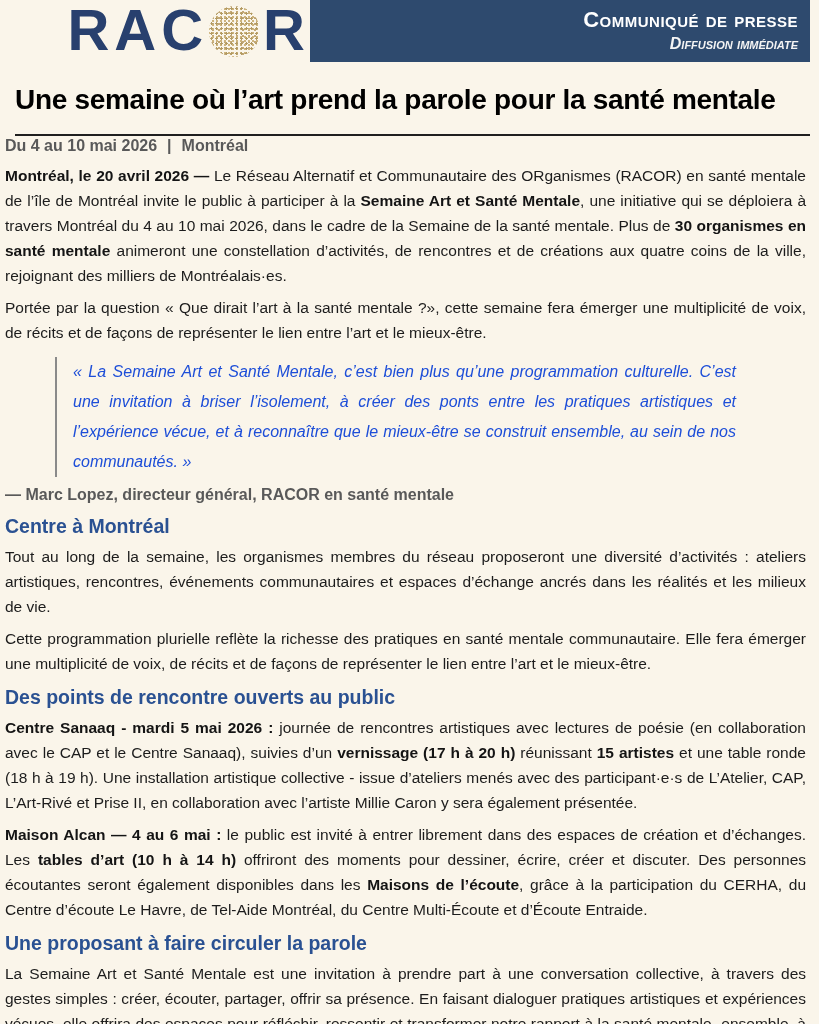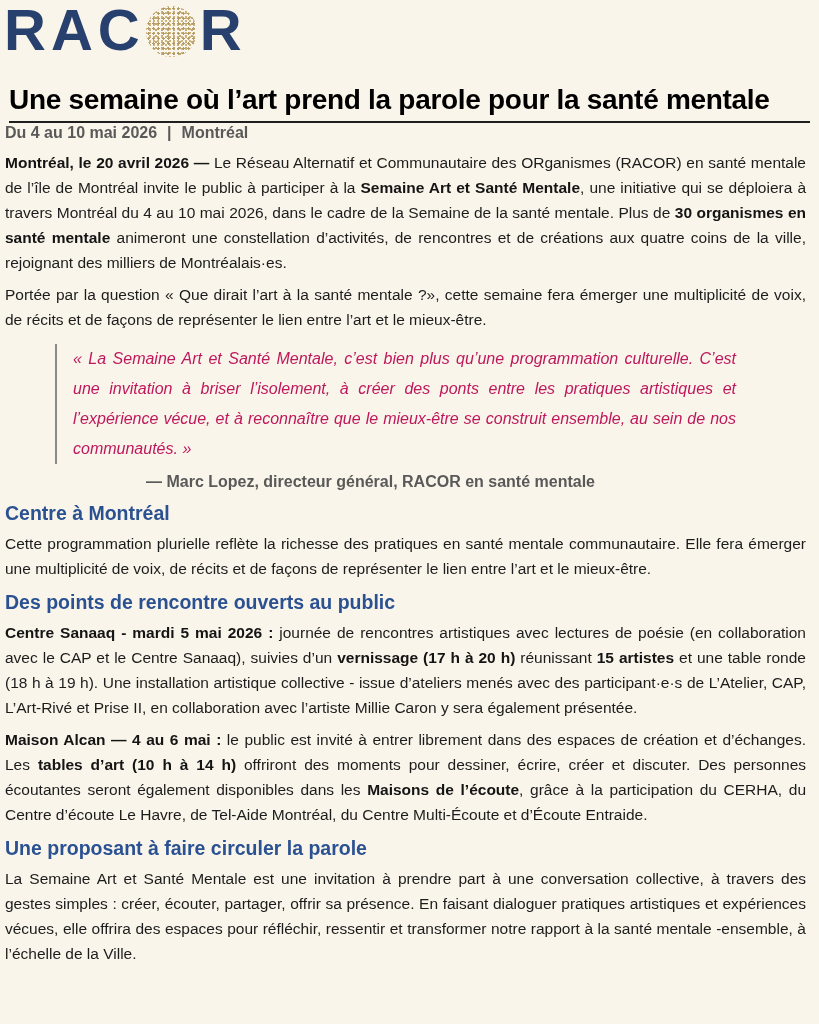--- a/index.html
+++ b/index.html
@@ -3,21 +3,21 @@
 <meta charset="utf-8">
 <style>
   html, body { margin: 0; padding: 0; }
   body {
     width: 819px; height: 1024px; overflow: hidden;
     background: #faf5ea;
     color: #1c1c1c;
     font-family: "Liberation Sans", sans-serif;
   }
   
-  .header { display: flex; justify-content: flex-start; align-items: flex-start; height: 62px; }
+  .header { display: flex; justify-content: flex-end; align-items: flex-start; height: 62px; }
   .logo {
     display: flex; align-items: center; padding-left: 4px;
     color: #28406e; font-weight: bold; font-size: 58px; line-height: 60px;
     letter-spacing: 5px;
   }
   .logo-dot {
     width: 51px; height: 51px; border-radius: 50%; margin: 2px 3px 0 1px; flex: 0 0 auto;
     background-image:
       radial-gradient(#b29a62 1.3px, rgba(0,0,0,0) 1.4px),
       radial-gradient(#cdb37c 1.2px, rgba(0,0,0,0) 1.3px),
@@ -27,67 +27,72 @@
   }
   .banner {
     width: 500px; height: 62px; box-sizing: border-box; margin-right: 9px;
     background: #2e4a6e; color: #ffffff; text-align: right; padding: 7px 12px 0 0;
   }
   .banner-l1 { font-variant: small-caps; font-weight: bold; font-size: 22px; line-height: 26px; letter-spacing: .5px; }
   .banner-l2 { font-variant: small-caps; font-weight: bold; font-style: italic; font-size: 16px; line-height: 22px; color: #f4f4f4; }
   
   .content { padding: 0 9px 0 5px; }
   .doc-title {
-    margin: 22px 0 0 4px; padding-bottom: 5px;
+    margin: 22px 0 0 10px; padding-bottom: 18px;
     font-size: 28px; font-weight: bold; color: #000000; letter-spacing: -0.3px;
     border-bottom: 2px solid #1f1f1f;
   }
   .dateline { margin-top: 0; font-weight: bold; color: #595959; font-size: 16px; line-height: 20px; }
   .dateline .sep { margin: 0 10px; font-weight: bold; }
   p.body { margin: 7px 4px 0 0; font-size: 15.5px; line-height: 25px; text-align: justify; }
   p.body b { color: #141414; }
   .quote {
     margin: 12px 74px 0 50px; padding-left: 16px;
     border-left: 2px solid #8a8a8a;
-    font-style: italic; color: #be185d; font-size: 16px; line-height: 30px; text-align: justify;
+    font-style: italic; color: #1d4ed8; font-size: 16px; line-height: 30px; text-align: justify;
   }
   .attribution {
-    margin: 8px 74px 0 0; text-align: center;
+    margin: 8px 74px 0 0; text-align: left;
     color: #595959; font-weight: bold; font-size: 16px; line-height: 20px;
   }
   h2.section-heading {
     margin: 10px 0 1px 0;
     color: #2a5192; font-size: 19.5px; font-weight: bold; line-height: 22px;
   }
 </style>
 </head>
 <body>
 
 <div class="header">
   <div class="logo">
     <span>RAC</span>
     <span class="logo-dot"></span>
     <span>R</span>
+  </div>
+  <div class="banner">
+    <div class="banner-l1">Communiqué de presse</div>
+    <div class="banner-l2">Diffusion immédiate</div>
   </div>
 </div>
 
 <div class="content">
   <h1 class="doc-title">Une semaine où l’art prend la parole pour la santé mentale</h1>
 
   <div class="dateline">
     <span>Du 4 au 10 mai 2026</span><span class="sep">|</span><span>Montréal</span>
   </div>
 
   <p class="body"><b>Montréal, le 20 avril 2026 — </b>Le Réseau Alternatif et Communautaire des ORganismes (RACOR) en santé mentale de l’île de Montréal invite le public à participer à la <b>Semaine Art et Santé Mentale</b>, une initiative qui se déploiera à travers Montréal du 4 au 10 mai 2026, dans le cadre de la Semaine de la santé mentale. Plus de <b>30 organismes en santé mentale</b> animeront une constellation d’activités, de rencontres et de créations aux quatre coins de la ville, rejoignant des milliers de Montréalais·es.</p>
   <p class="body">Portée par la question « Que dirait l’art à la santé mentale ?», cette semaine fera émerger une multiplicité de voix, de récits et de façons de représenter le lien entre l’art et le mieux-être.</p>
 
   <div class="quote">« La Semaine Art et Santé Mentale, c’est bien plus qu’une programmation culturelle. C’est une invitation à briser l’isolement, à créer des ponts entre les pratiques artistiques et l’expérience vécue, et à reconnaître que le mieux-être se construit ensemble, au sein de nos communautés. »</div>
   <div class="attribution">— Marc Lopez, directeur général, RACOR en santé mentale</div>
 
   <h2 class="section-heading">Centre à Montréal</h2>
+  <p class="body">Tout au long de la semaine, les organismes membres du réseau proposeront une diversité d’activités : ateliers artistiques, rencontres, événements communautaires et espaces d’échange ancrés dans les réalités et les milieux de vie.</p>
   <p class="body">Cette programmation plurielle reflète la richesse des pratiques en santé mentale communautaire. Elle fera émerger une multiplicité de voix, de récits et de façons de représenter le lien entre l’art et le mieux-être.</p>
 
   <h2 class="section-heading">Des points de rencontre ouverts au public</h2>
   <p class="body"><b>Centre Sanaaq - mardi 5 mai 2026 : </b>journée de rencontres artistiques avec lectures de poésie (en collaboration avec le CAP et le Centre Sanaaq), suivies d’un <b>vernissage (17 h à 20 h)</b> réunissant <b>15 artistes</b> et une table ronde (18 h à 19 h). Une installation artistique collective - issue d’ateliers menés avec des participant·e·s de L’Atelier, CAP, L’Art-Rivé et Prise II, en collaboration avec l’artiste Millie Caron y sera également présentée.</p>
   <p class="body"><b>Maison Alcan — 4 au 6 mai : </b>le public est invité à entrer librement dans des espaces de création et d’échanges. Les <b>tables d’art (10 h à 14 h)</b> offriront des moments pour dessiner, écrire, créer et discuter. Des personnes écoutantes seront également disponibles dans les <b>Maisons de l’écoute</b>, grâce à la participation du CERHA, du Centre d’écoute Le Havre, de Tel-Aide Montréal, du Centre Multi-Écoute et d’Écoute Entraide.</p>
 
   <h2 class="section-heading">Une proposant à faire circuler la parole</h2>
   <p class="body">La Semaine Art et Santé Mentale est une invitation à prendre part à une conversation collective, à travers des gestes simples : créer, écouter, partager, offrir sa présence. En faisant dialoguer pratiques artistiques et expériences vécues, elle offrira des espaces pour réfléchir, ressentir et transformer notre rapport à la santé mentale -ensemble, à l’échelle de la Ville.</p>
 </div>
 

